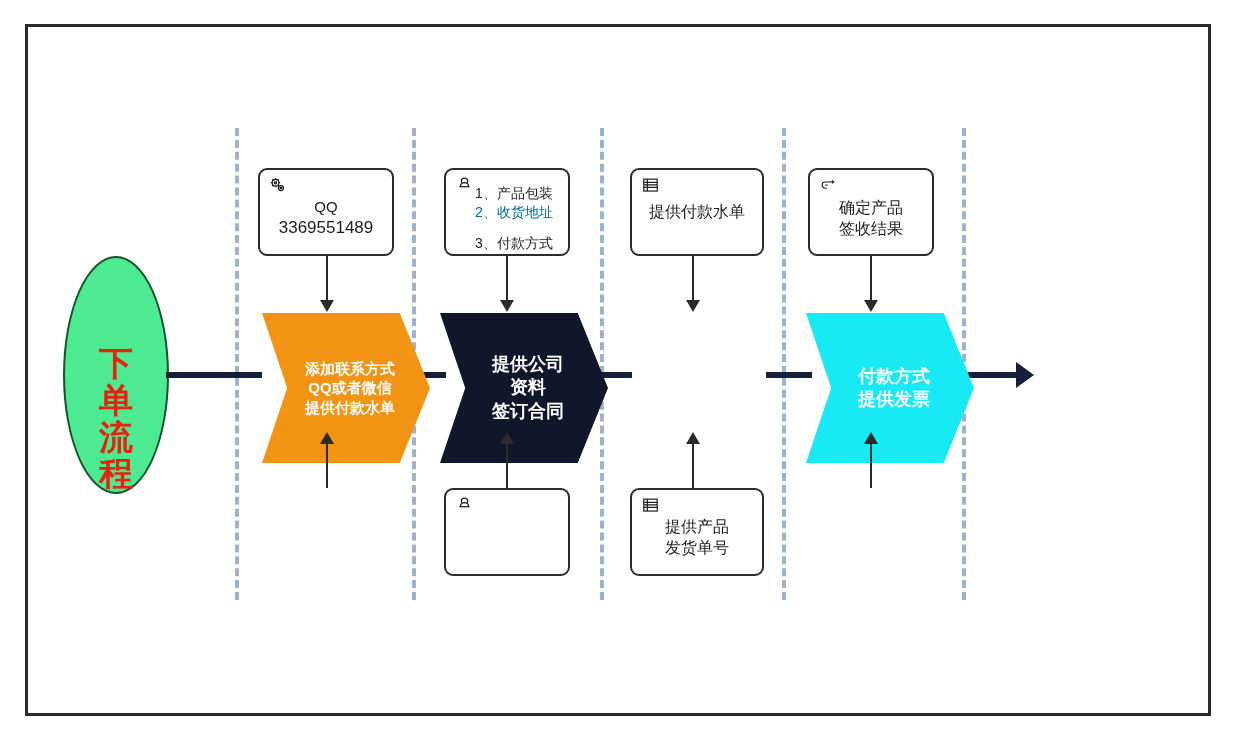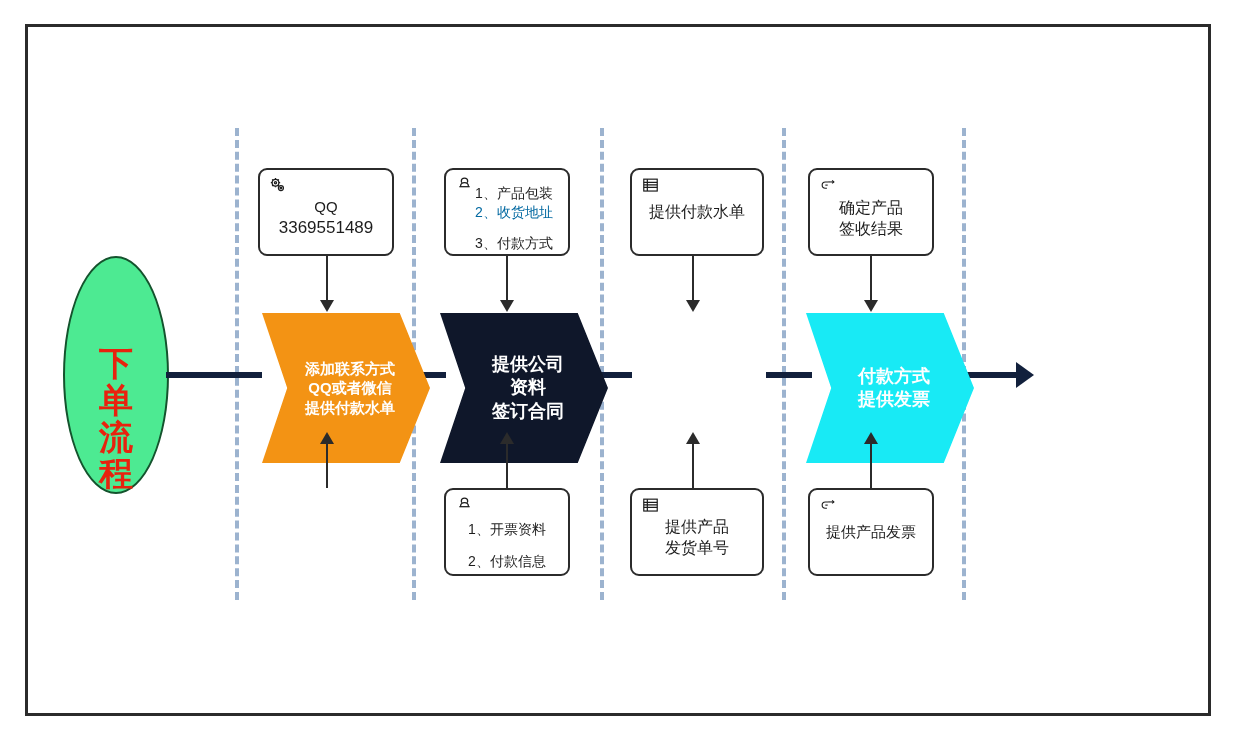--- a/index.html
+++ b/index.html
@@ -248,24 +248,20 @@
   <div class="note-box" style="left:444px; top:488px; width:126px; height:88px;">
     <span class="nb-icon">
       <svg viewBox="0 0 24 24" width="19" height="19">
           <g fill="none" stroke="#1d1d1d" stroke-width="1.6">
             <path d="M7 13.5c0-3 2.2-5 5-5s5 2 5 5"></path>
             <path d="M8.6 8.6C8.2 7.9 8 7.1 8 6.3 8 4.2 9.8 2.6 12 2.6s4 1.6 4 3.7c0 .8-.2 1.6-.6 2.3"></path>
             <path d="M5.5 13.5h13"></path>
           </g>
         </svg>
     </span>
-    <div class="nb-inner" style="padding-top:14px;">
-      <span class="line bold" style="font-size:14px">1、开票资料</span>
-      <span class="line bold" style="font-size:14px">2、付款信息</span>
-    </div>
   </div>
   <div class="vconn" style="left:506px; top:256px; height:46px;"></div>
   <div class="vhead-down" style="left:500px; top:300px;"></div>
   <div class="vconn" style="left:506px; top:444px; height:44px;"></div>
   <div class="vhead-up" style="left:500px; top:432px;"></div>
 
   <div class="note-box" style="left:630px; top:168px; width:134px; height:88px;">
     <span class="nb-icon">
       <svg viewBox="0 0 24 24" width="19" height="19">
           <g fill="none" stroke="#1d1d1d" stroke-width="1.5">
@@ -314,35 +310,18 @@
             <path d="M16.6 5.6L18.8 7.5 16.6 9.4"></path>
             <path d="M8 11.5h3"></path>
           </g>
         </svg>
     </span>
     <div class="nb-inner" style="padding-top:12px;">
       <span class="line" style="font-size:16px">确定产品</span>
       <span class="line" style="font-size:16px">签收结果</span>
     </div>
   </div>
-  <div class="note-box" style="left:808px; top:488px; width:126px; height:88px;">
-    <span class="nb-icon">
-      <svg viewBox="0 0 24 24" width="19" height="19">
-          <g fill="none" stroke="#1d1d1d" stroke-width="1.4">
-            <path d="M4 11.5c0-2.2 1.8-4 4-4h3.5"></path>
-            <path d="M4 11.5c0 2.2 1.8 4 4 4h2"></path>
-            <path d="M11.5 7.5l3.5 0"></path>
-            <path d="M15 7.5l3.6 0"></path>
-            <path d="M16.6 5.6L18.8 7.5 16.6 9.4"></path>
-            <path d="M8 11.5h3"></path>
-          </g>
-        </svg>
-    </span>
-    <div class="nb-inner">
-      <span class="line" style="font-size:15px">提供产品发票</span>
-    </div>
-  </div>
   <div class="vconn" style="left:870px; top:256px; height:46px;"></div>
   <div class="vhead-down" style="left:864px; top:300px;"></div>
   <div class="vconn" style="left:870px; top:444px; height:44px;"></div>
   <div class="vhead-up" style="left:864px; top:432px;"></div>
 
 </div>
 
 </body></html>

